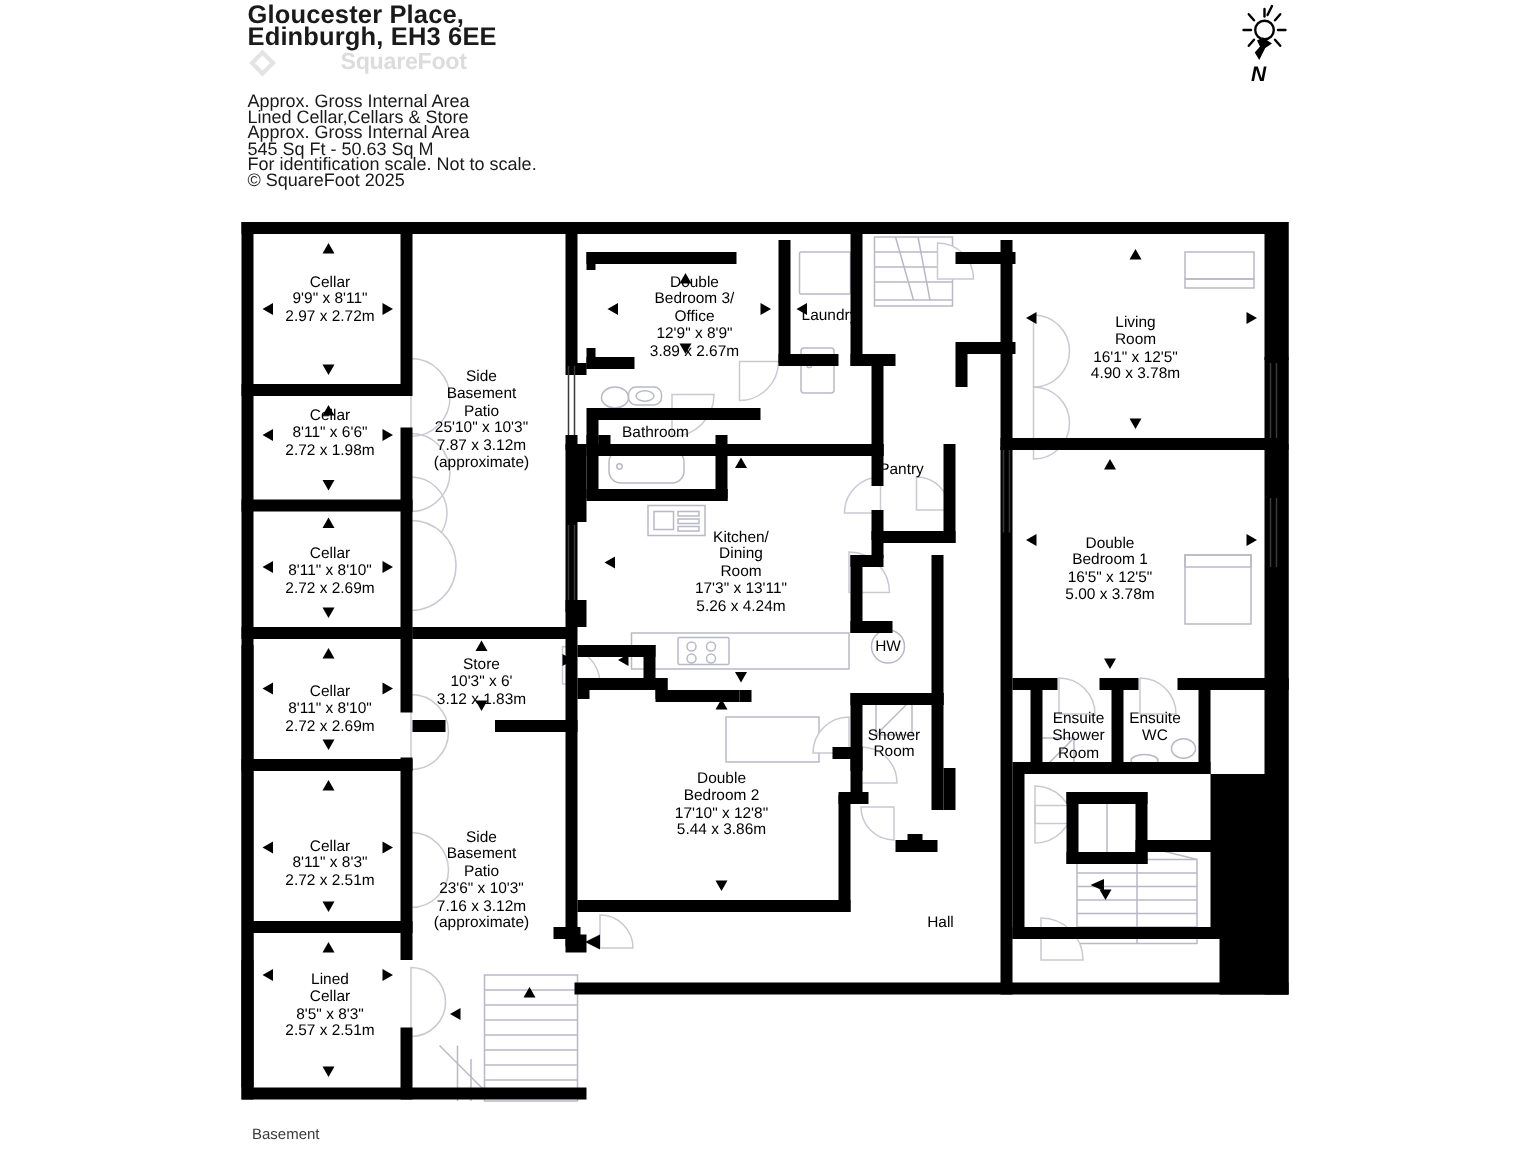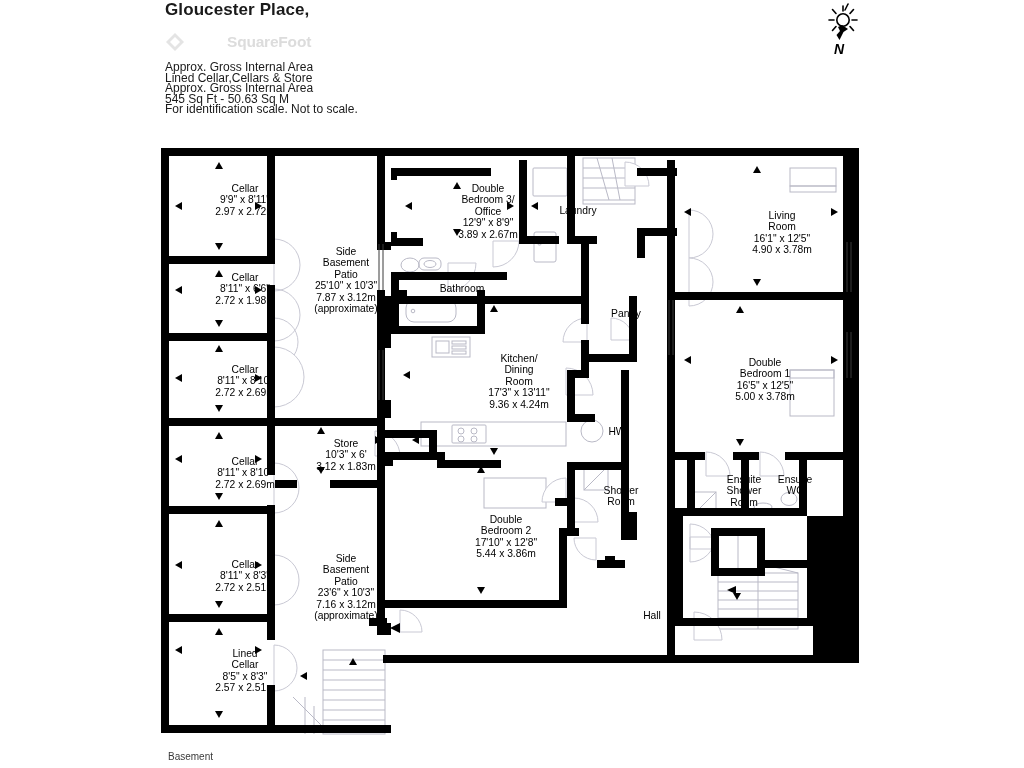--- a/index.html
+++ b/index.html
@@ -87,56 +87,57 @@
   
   .room-label {
     position: absolute;
     text-align: center;
     font-size: 10.3px;
     line-height: 11.4px;
     white-space: nowrap;
     color: #000;
     transform: translateX(-50%);
     pointer-events: none;
-    margin-left: 25px;
   }
   .room-label .nm { display: block; }
   .room-label .dim { display: block; }
 
   #footer-label {
     position: absolute;
     left: 168px;
     top: 751px;
     font-size: 10px;
     color: #3a3a3a;
   }
 </style>
 </head>
 <body>
 
 <div id="header">
   <div class="addr-line">Gloucester Place,</div>
+  <div class="addr-line">Edinburgh, EH3 6EE</div>
 </div>
 
 <div id="logo">
   <span class="diamond">
     <svg width="20" height="20" viewBox="0 0 20 20">
       <polygon points="10,1 19,10 10,19 1,10" fill="#e4e4e4"></polygon>
       <polygon points="10,5 15,10 10,15 5,10" fill="#ffffff"></polygon>
     </svg>
   </span>
   <span class="brand">SquareFoot</span>
 </div>
 
 <div id="area-notes">
   <div class="note-line">Approx. Gross Internal Area</div>
   <div class="note-line">Lined Cellar,Cellars &amp; Store</div>
   <div class="note-line">Approx. Gross Internal Area</div>
   <div class="note-line">545 Sq Ft -  50.63 Sq M</div>
   <div class="note-line">For identification scale. Not to scale.</div>
+  <div class="note-line">© SquareFoot 2025</div>
 </div>
 
 <div id="compass">
   <svg width="62" height="58" viewBox="0 0 62 58">
     <g stroke="#000" stroke-width="1.6" fill="none" stroke-linecap="round">
       <circle cx="31" cy="18" r="6.2"></circle>
       <line x1="31" y1="4" x2="31" y2="9"></line>
       <line x1="41.5" y1="7.5" x2="38" y2="11.5"></line>
       <line x1="45" y1="18" x2="40" y2="18"></line>
       <line x1="41.5" y1="28.5" x2="38" y2="24.5"></line>
@@ -539,21 +540,21 @@
 
   <div class="room-label" style="left:601px; top:308px;">
     <span class="nm">Pantry</span>
   </div>
 
   <div class="room-label" style="left:494px; top:353px;">
     <span class="nm" style="white-space:pre-line;">Kitchen/
 Dining
 Room</span>
     <span class="dim">17'3" x 13'11"</span>
-    <span class="dim">9.36 x 4.24m</span>
+    <span class="dim">5.26 x 4.24m</span>
   </div>
 
   <div class="room-label" style="left:592px; top:426px;text-align:center;">
     <span class="nm">HW</span>
   </div>
 
   <div class="room-label" style="left:596px; top:485px;">
     <span class="nm" style="white-space:pre-line;">Shower
 Room</span>
   </div>

